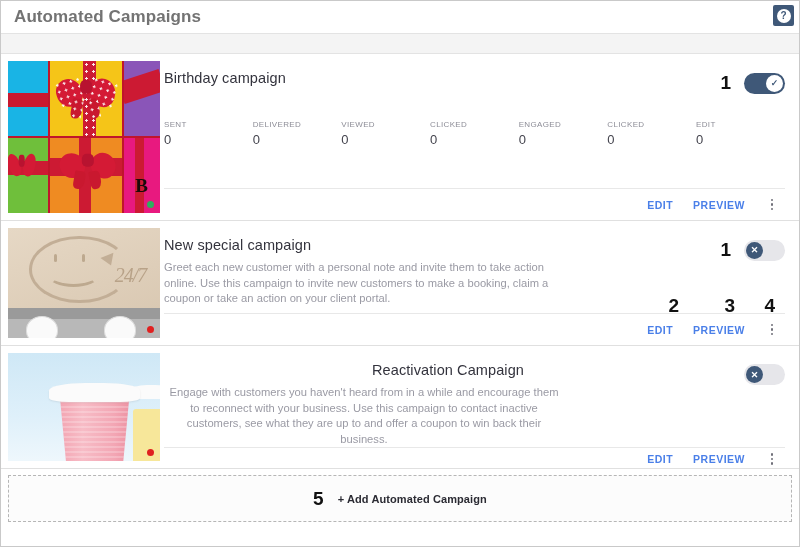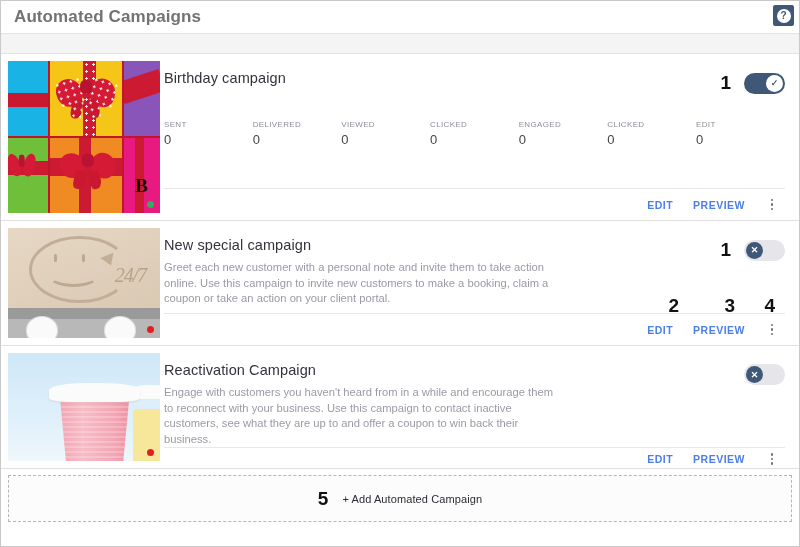--- a/index.html
+++ b/index.html
@@ -421,21 +421,21 @@
     height: 45px;
     display: flex;
     align-items: center;
     justify-content: center;
     gap: 14px;
     cursor: pointer;
     background: #fcfcfc;
   }
   .add-label {
     font-size: 11px;
-    font-weight: normal;
+    font-weight: bold;
     color: #2b2b33;
     letter-spacing: .1px;
   }
 </style>
 </head>
 <body>
 
 <div class="screen">
 
   <div class="header">
@@ -606,21 +606,21 @@
           <a class="action-link">PREVIEW</a>
           <div class="kebab">
               <i></i>
               <i></i>
               <i></i>
             </div>
         </div>
       </div>
     </div>
 
-    <div class="campaign-card" style="height:122px;">
+    <div class="campaign-card" style="height:122px;text-align:center;">
       <div class="thumb">
         <div class="thumb-inner">
           <div class="cafe">
             <div class="cup2-body"></div>
             <div class="cup2-lid"></div>
             <div class="cup-body">
                 <div class="cup-rings"></div>
               </div>
             <div class="cup-lid"></div>
           </div>

